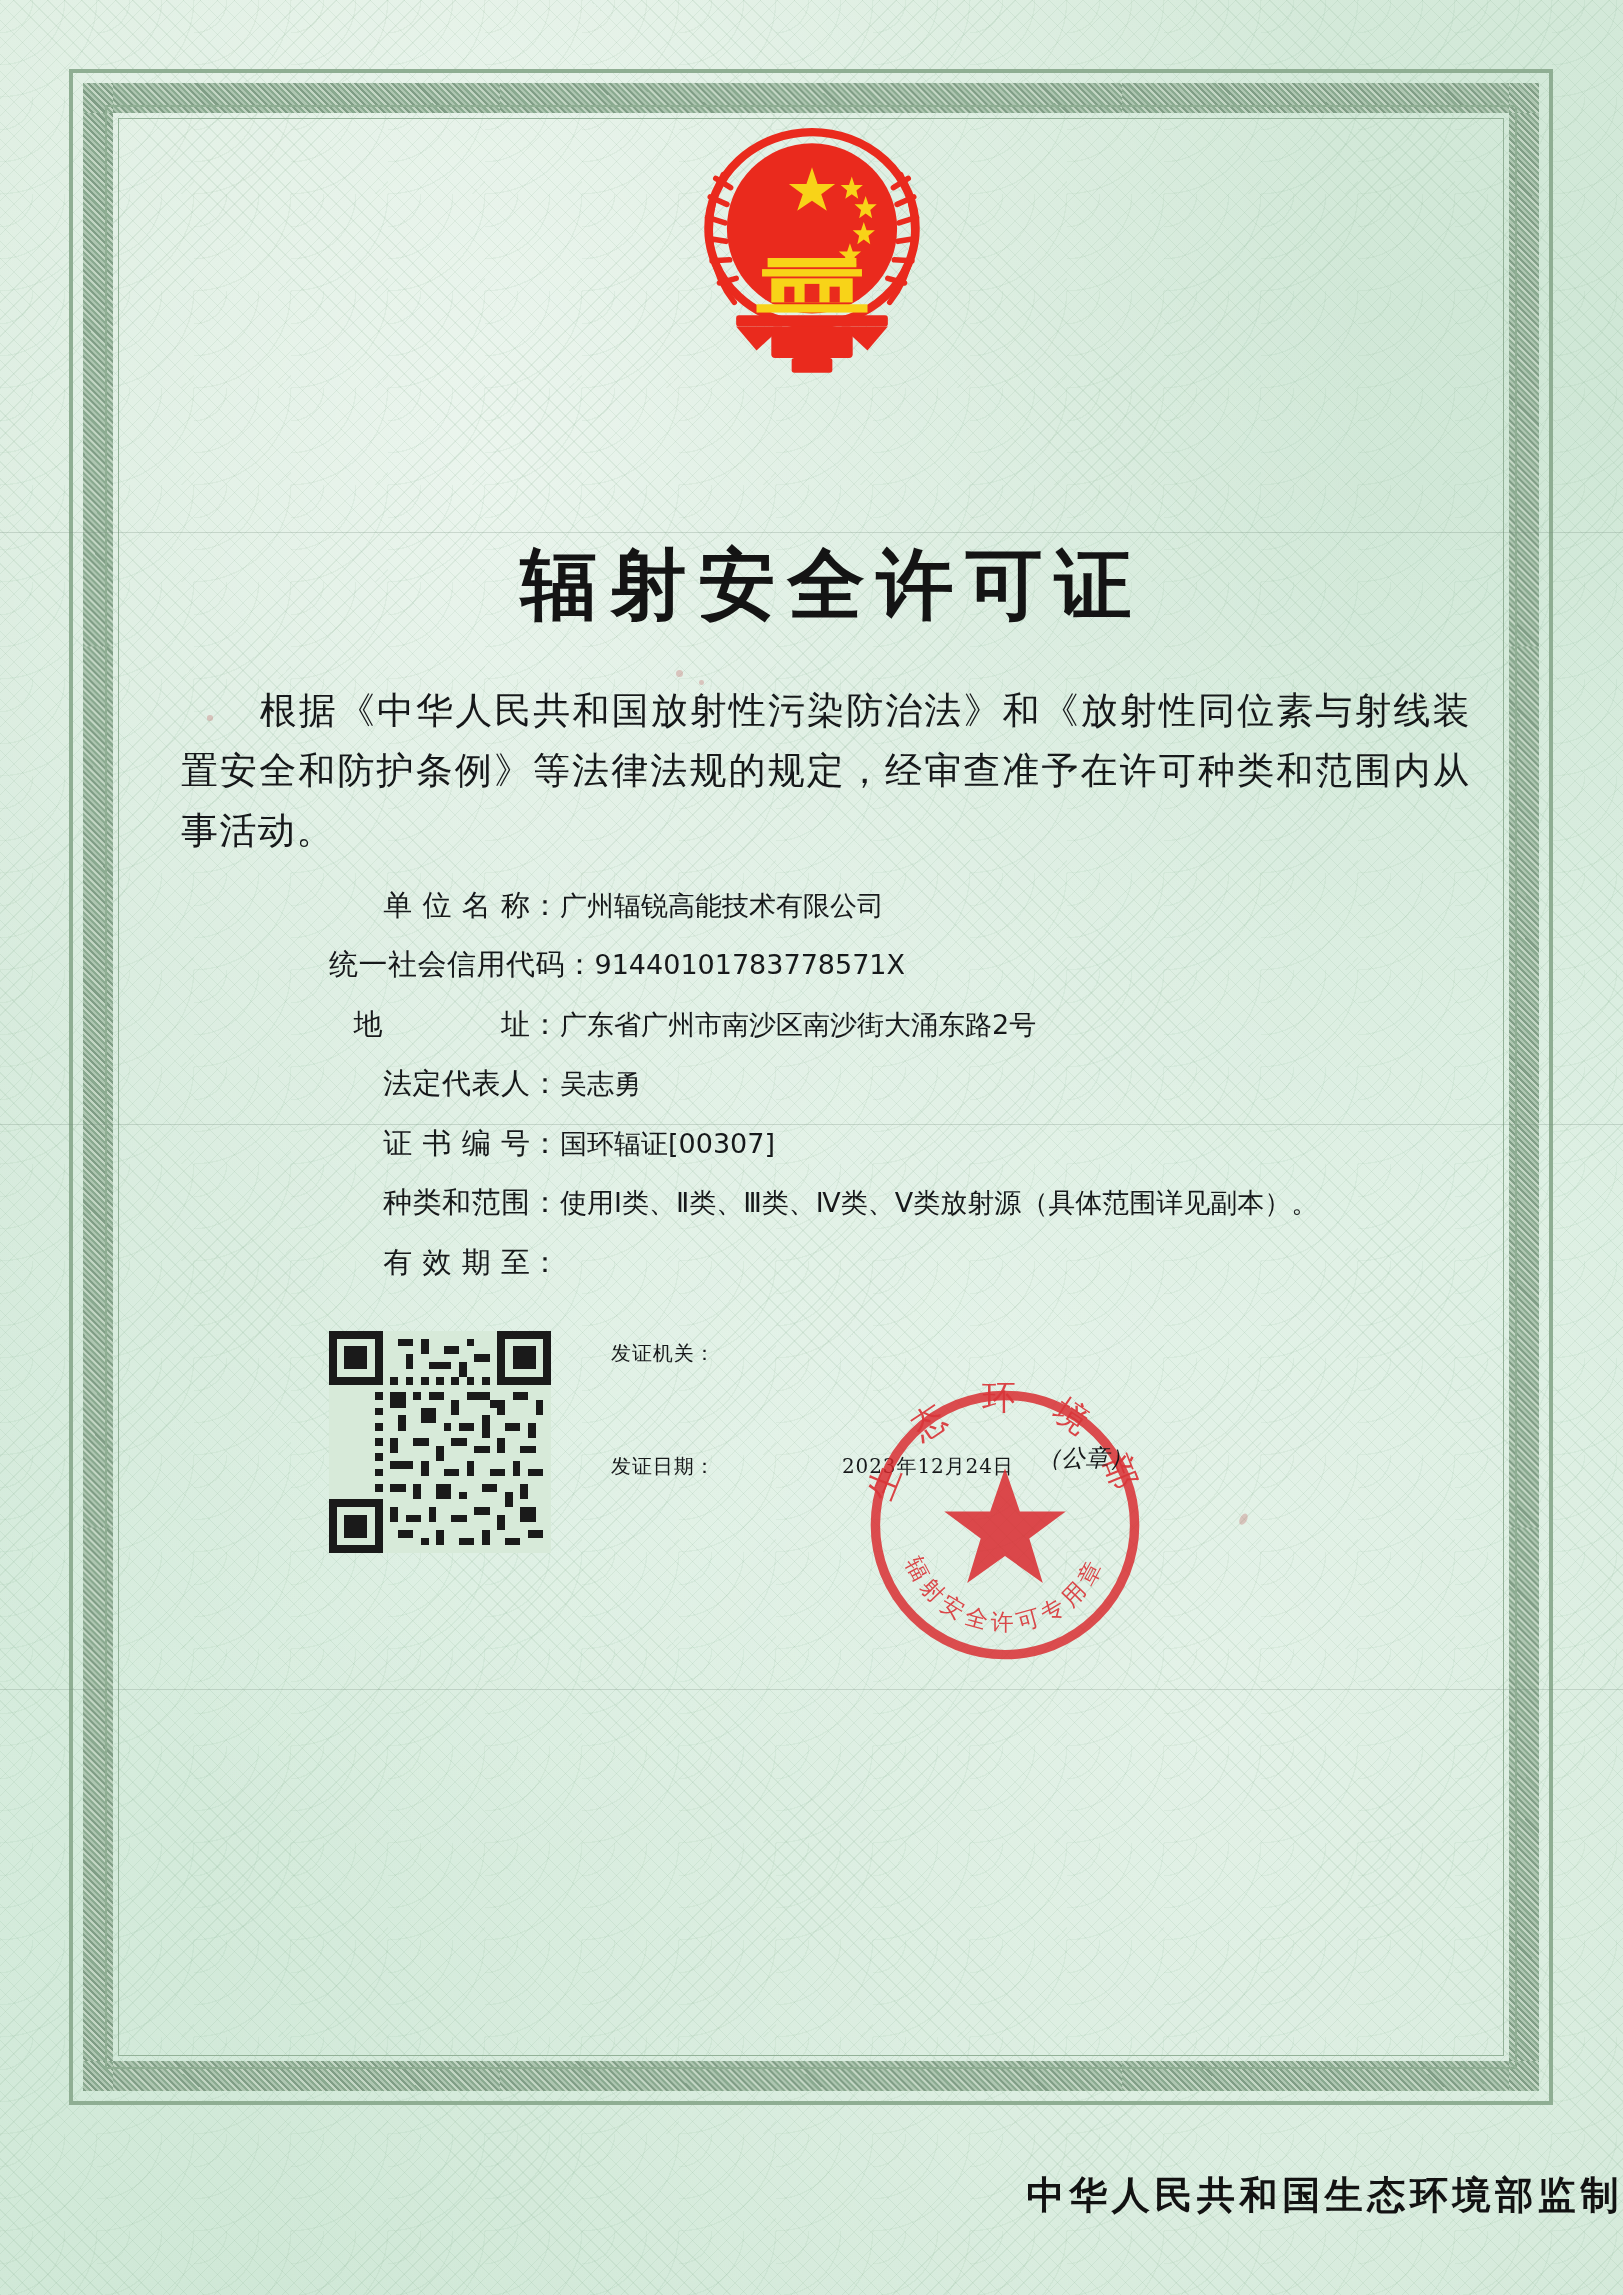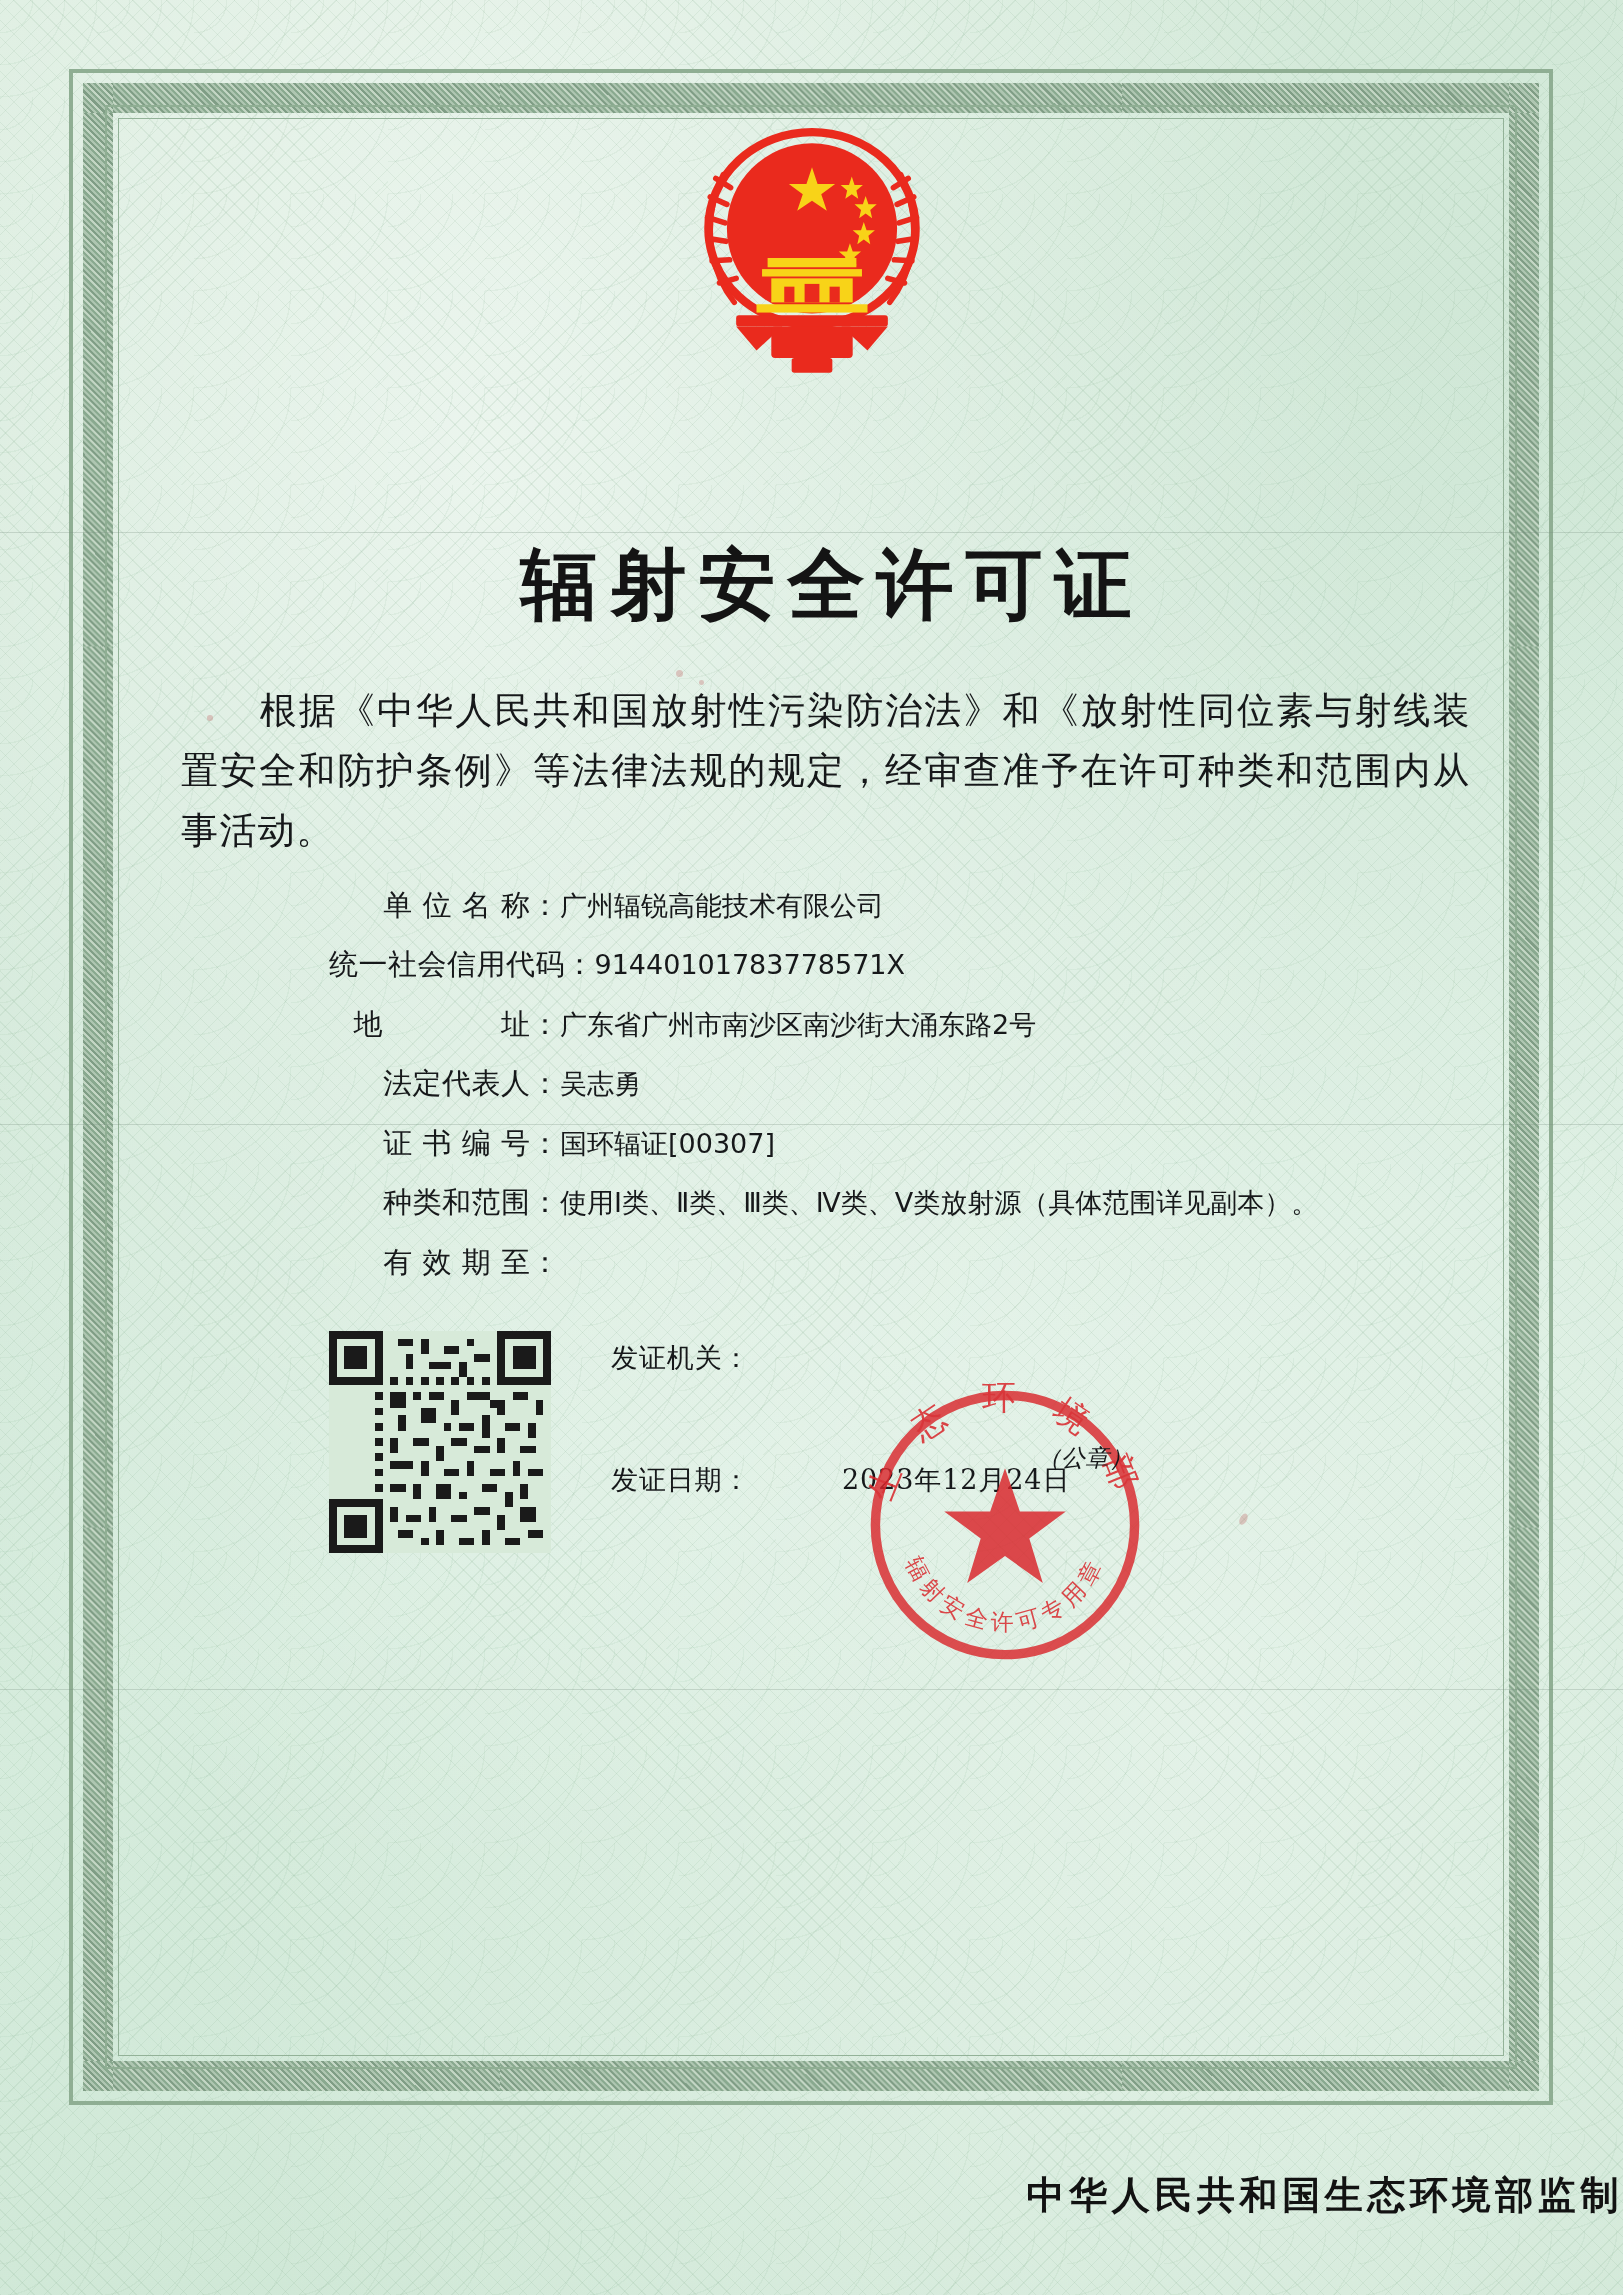--- a/index.html
+++ b/index.html
@@ -165,21 +165,21 @@
   .issue-lines {
     position: absolute;
     left: 467px;
     top: 14px;
     width: 787px;
   }
   .issue-row {
     display: flex;
     align-items: baseline;
     margin-bottom: 86px;
-    font-size: 27px;
+    font-size: 20px;
     font-family: "DejaVu Serif", "Liberation Serif", serif;
     letter-spacing: 0.9px;
     color: #16181a;
   }
   .issue-label { flex: 0 0 231px; }
   .issue-value { flex: 1 1 auto; }
 
   .seal {
     position: absolute;
     left: 699px;

